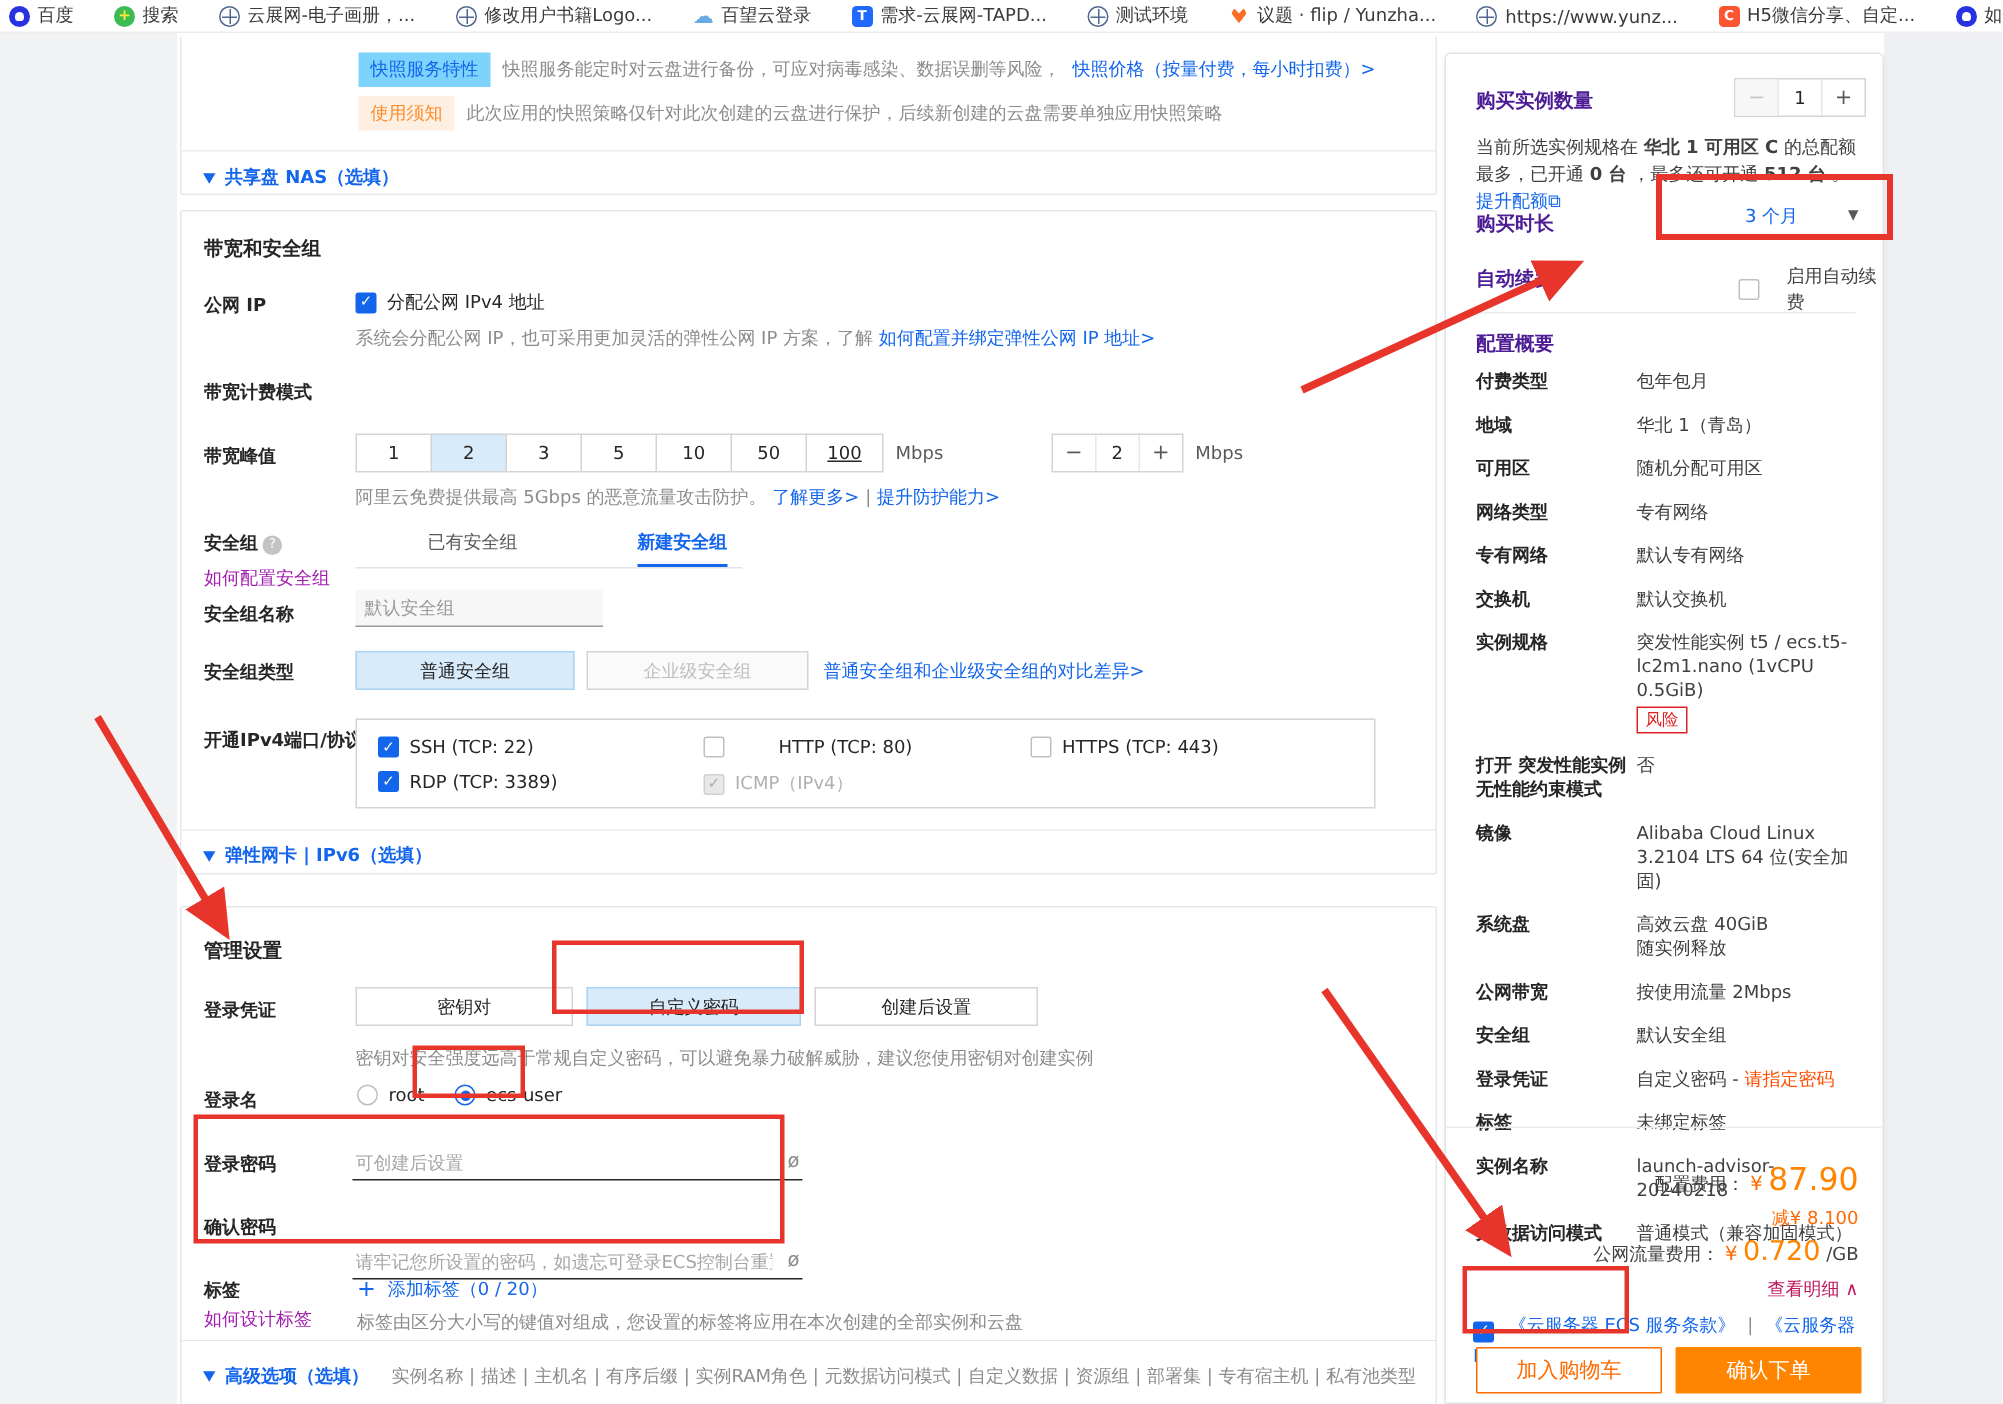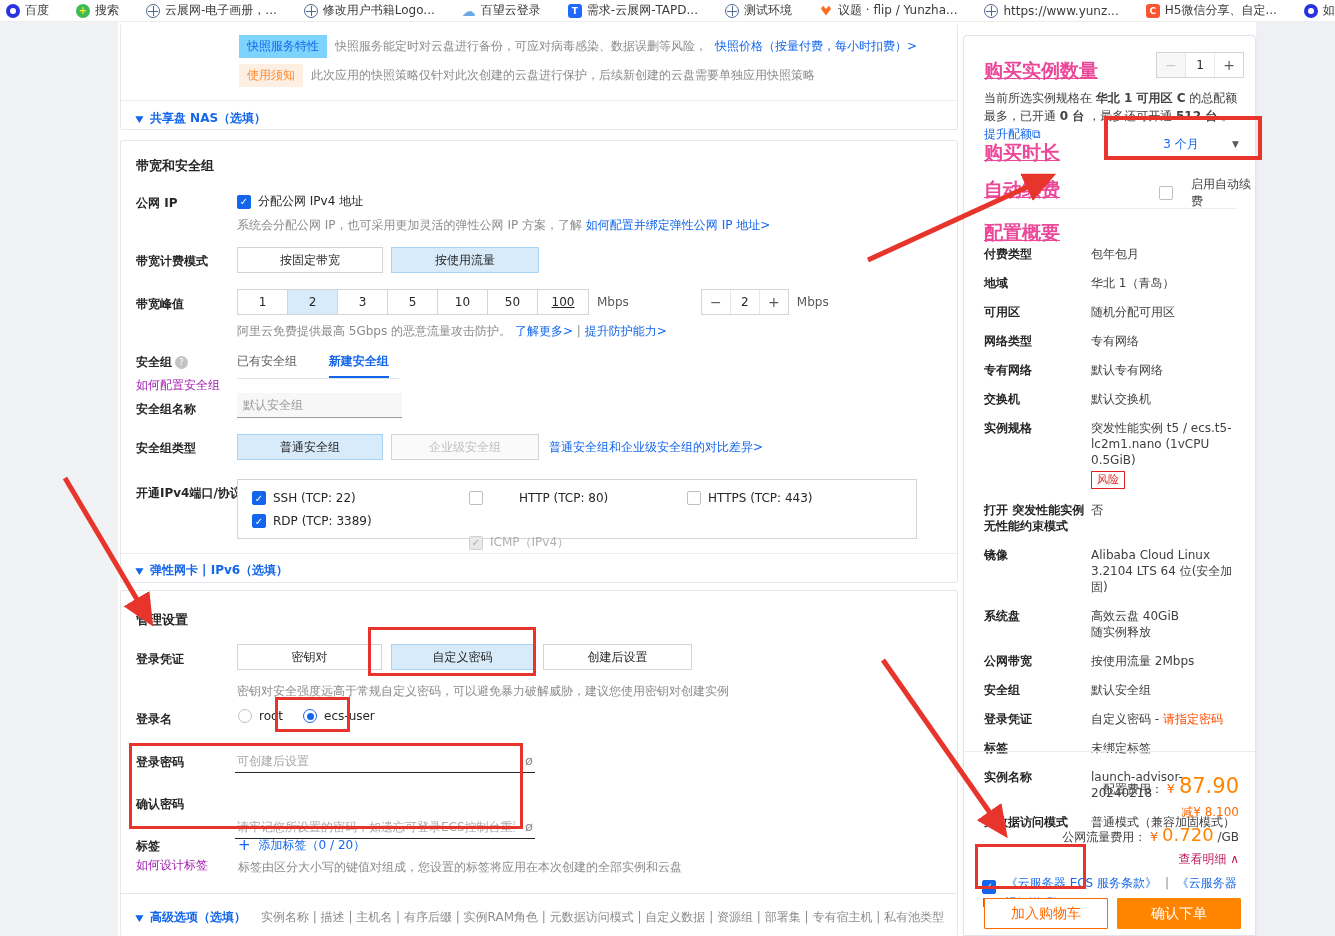--- a/index.html
+++ b/index.html
@@ -59,41 +59,41 @@
     align-items:center;justify-content:center;flex:0 0 auto;cursor:pointer;}
   .cb.on{background:#1366ec;border-color:#1366ec;}
   .cb.on::after{content:"✓";color:#fff;font-size:10px;font-weight:700;}
   .cb.dison{background:#e8e8e8;border-color:#d0d0d0;}
   .cb.dison::after{content:"✓";color:#a8a8a8;font-size:10px;font-weight:700;}
   .radio{width:14px;height:14px;border:1px solid #bfbfbf;border-radius:50%;background:#fff;display:inline-flex;
     align-items:center;justify-content:center;flex:0 0 auto;cursor:pointer;}
   .radio.on{border-color:#1366ec;}
   .radio.on::after{content:"";width:7px;height:7px;border-radius:50%;background:#1366ec;}
   
-  .tab{display:inline-block;padding-bottom:6px;font-size:12px;cursor:pointer;color:#595959;}
+  .tab{display:inline-block;padding-bottom:6px;font-size:12px;cursor:pointer;color:#595959;margin-left:48px;}
   .tab.on{color:#1366ec;font-weight:700;border-bottom:2px solid #1366ec;}
   
   .fillinput{width:165px;height:25px;background:#f7f7f7;border:none;border-bottom:1px solid #9b9b9b;
     padding:0 6px;font-size:12px;color:#8c8c8c;font-family:inherit;}
   .uline{position:relative;width:300px;}
   .uline input{width:100%;height:24px;border:none;border-bottom:1px solid #262626;font-size:12px;
     padding:0 20px 0 2px;font-family:inherit;background:transparent;color:#262626;}
   .uline input::placeholder{color:#a6a6a6;}
   .fillinput::placeholder{color:#9b9b9b;}
   .eye{position:absolute;right:2px;top:4px;color:#8c8c8c;font-size:13px;cursor:pointer;}
   .helpq{display:inline-flex;width:13px;height:13px;border-radius:50%;background:#c3c3c3;color:#fff;
     align-items:center;justify-content:center;font-size:9px;vertical-align:1px;margin-left:3px;}
   
   .portsbox{position:absolute;border:1px solid #d4d4d4;background:#fff;}
   .pitem{position:absolute;display:flex;align-items:center;gap:7px;font-size:12px;color:#262626;}
   .pitem.dis{color:#b0b0b0;}
   
   .sidebar{position:absolute;left:963px;top:35px;width:293px;height:901px;background:#fff;
     border:1px solid #e2e4e8;border-radius:4px 4px 0 0;box-shadow:0 1px 4px rgba(0,0,0,.06);}
-  .sb-lbl{font-weight:700;font-size:19px;color:#ec4899;text-decoration:underline;}
+  .sb-lbl{font-weight:700;font-size:13px;color:#4c1d95;}
   .srow{display:flex;margin-bottom:13px;}
   .srow .sl{width:107px;font-weight:700;color:#262626;font-size:12px;line-height:16px;flex:0 0 auto;}
   .srow .svv{width:146px;color:#404040;font-size:12px;line-height:16px;}
   .risk{display:inline-block;border:1px solid #e02020;color:#e02020;font-size:11px;padding:0 5px;margin-top:3px;}
   .warn{color:#ff4d00;}
   .orange{color:#ff6a00;}
   .divider{position:absolute;height:1px;background:#ececec;}
   .bigprice{font-size:21px;color:#ff8400;}
   .midprice{font-size:18px;color:#ff8400;}
   .btn-cart{position:absolute;width:124px;height:31px;background:#fff;border:1px solid #ff6a00;color:#ff6a00;
@@ -181,24 +181,20 @@
   <div class="abs" style="left:116px;top:52px;display:flex;align-items:center;gap:7px;">
     <span class="cb on"></span>
     <span>分配公网 IPv4 地址</span>
   </div>
   <div class="abs gray" style="left:116px;top:76px;white-space:nowrap;">
     <span>系统会分配公网 IP，也可采用更加灵活的弹性公网 IP 方案，了解</span>
     <a class="lnk">如何配置并绑定弹性公网 IP 地址&gt;</a>
   </div>
 
   <div class="abs lbl" style="left:15px;top:112px;">带宽计费模式</div>
-  <div class="abs" style="left:116px;top:106px;display:flex;gap:8px;">
-    <span class="selbtn" style="width:146px;">按固定带宽</span>
-    <span class="selbtn on" style="width:148px;">按使用流量</span>
-  </div>
 
   <div class="abs lbl" style="left:15px;top:155px;">带宽峰值</div>
   <div class="abs" style="left:116px;top:148px;display:flex;align-items:center;">
     <span class="cellgrp">
       <span class="cell">1</span>
       <span class="cell on">2</span>
       <span class="cell">3</span>
       <span class="cell">5</span>
       <span class="cell">10</span>
       <span class="cell">50</span>
@@ -249,34 +245,34 @@
         <span>HTTP (TCP: 80)</span>
       </span>
     <span class="pitem" style="left:449px;top:11px;">
         <span class="cb"></span>
         <span>HTTPS (TCP: 443)</span>
       </span>
     <span class="pitem" style="left:14px;top:34px;">
         <span class="cb on"></span>
         <span>RDP (TCP: 3389)</span>
       </span>
-    <span class="pitem dis" style="left:231px;top:34px;margin-top:20px;">
+    <span class="pitem dis" style="left:231px;top:34px;">
         <span class="cb dison"></span>
         <span>ICMP（IPv4）</span>
       </span>
   </div>
 
   <div class="divider" style="left:0;top:412px;width:836px;"></div>
   <div class="abs" style="left:15px;top:421px;display:flex;align-items:center;gap:7px;">
     <span class="tri">▼</span>
     <span class="blue" style="font-weight:700;">弹性网卡 | IPv6（选填）</span>
   </div>
 </div>
 
-<div class="card" style="top:590px;height:323px;">
+<div class="card" style="top:604px;height:323px;">
   <div class="abs lbl" style="left:15px;top:20px;font-size:13px;">管理设置</div>
 
   <div class="abs lbl" style="left:15px;top:60px;">登录凭证</div>
   <div class="abs" style="left:116px;top:53px;display:flex;gap:9px;">
     <span class="selbtn" style="width:145px;">密钥对</span>
     <span class="selbtn on" style="width:143px;">自定义密码</span>
     <span class="selbtn" style="width:149px;">创建后设置</span>
   </div>
   <div class="abs gray" style="left:116px;top:92px;">密钥对安全强度远高于常规自定义密码，可以避免暴力破解威胁，建议您使用密钥对创建实例</div>
 

